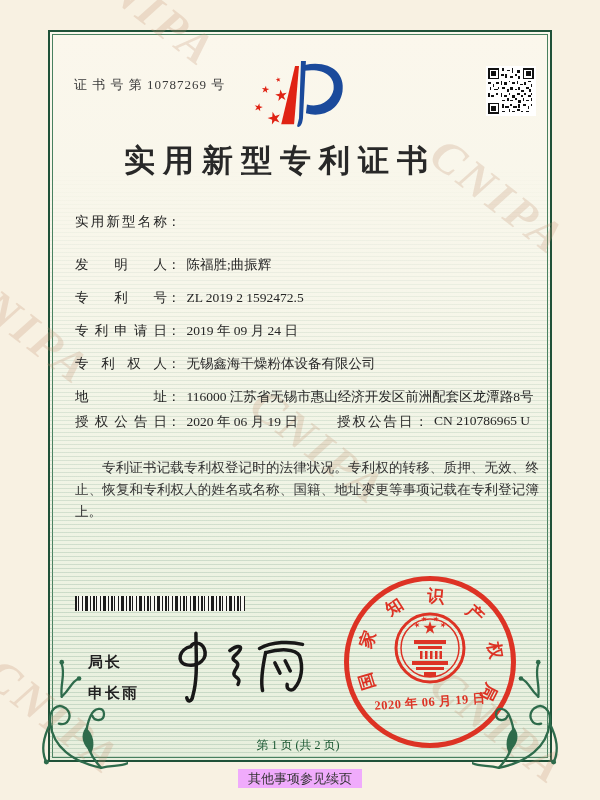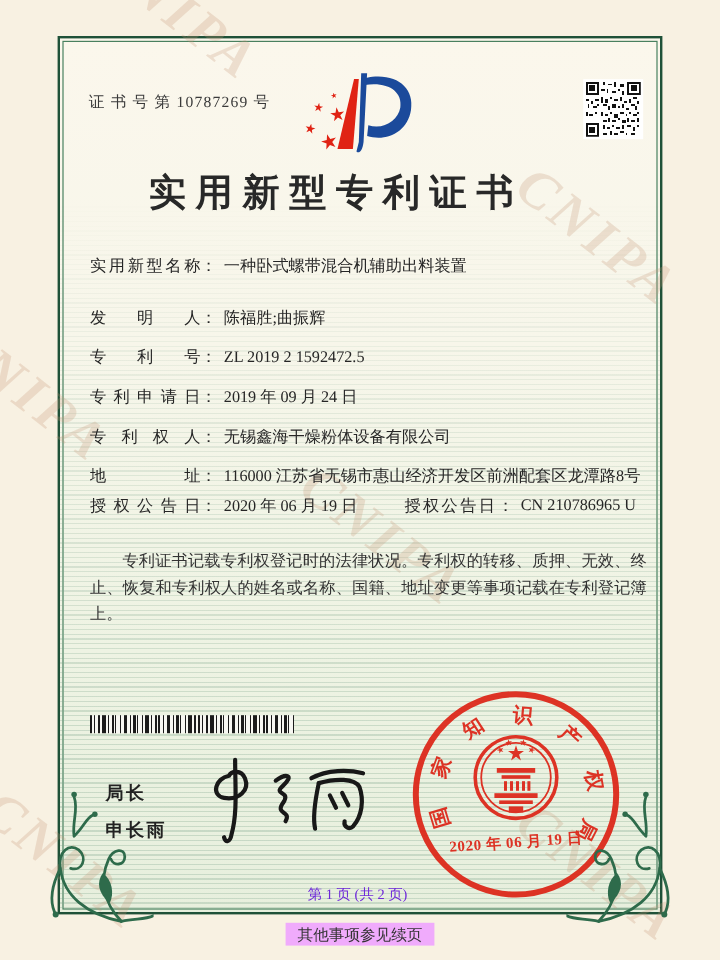--- a/index.html
+++ b/index.html
@@ -48,21 +48,21 @@
   .officer div{line-height:31px;letter-spacing:2px;}
   .sig{position:absolute;left:160px;top:628px;width:158px;height:82px;}
   
   .seal{position:absolute;left:344px;top:576px;width:172px;height:172px;opacity:.93;}
   .seal .ring{position:absolute;inset:0;border:5px solid #dd2517;border-radius:50%;}
   .seal .arc{position:absolute;inset:0;transform:rotate(5deg);}
   .seal .arc span{position:absolute;left:50%;top:50%;font-size:17px;font-weight:bold;color:#dd2517;}
   .seal .emblem{position:absolute;left:50px;top:32px;}
   .seal .sdate{position:absolute;left:0;top:118px;width:100%;text-align:center;color:#dd2517;
                font-size:12.5px;font-weight:bold;letter-spacing:.5px;transform:rotate(-4deg);}
-  .foot-page{position:absolute;left:48px;width:500px;top:737px;text-align:center;font-size:12px;color:#6d28d9;}
+  .foot-page{position:absolute;left:48px;width:500px;top:737px;text-align:center;font-size:12px;color:#14532d;}
   .cont-note{position:absolute;left:0;width:600px;top:770px;text-align:center;font-size:13px;color:#333;}
   .cont-note span{background:#f0abfc;padding:2px 10px;}
   .flourish{position:absolute;z-index:4;}
 </style>
 </head>
 <body>
 
 <div class="page">
 
   <div class="frame"></div>
@@ -172,21 +172,20 @@
           <rect x="24" y="27" width="2" height="1"></rect>
       </g>
     </svg>
 
     <div class="title">实用新型专利证书</div>
 
     <div class="fields">
       <div class="frow first">
         <span class="flabel">实用新型名称</span>
         <span class="fcolon">：</span>
-        <span class="fvalue">一种卧式螺带混合机辅助出料装置</span>
       </div>
       <div class="frow">
         <span class="flabel">发明人</span>
         <span class="fcolon">：</span>
         <span class="fvalue">陈福胜;曲振辉</span>
       </div>
       <div class="frow">
         <span class="flabel">专利号</span>
         <span class="fcolon">：</span>
         <span class="fvalue">ZL 2019 2 1592472.5</span>

